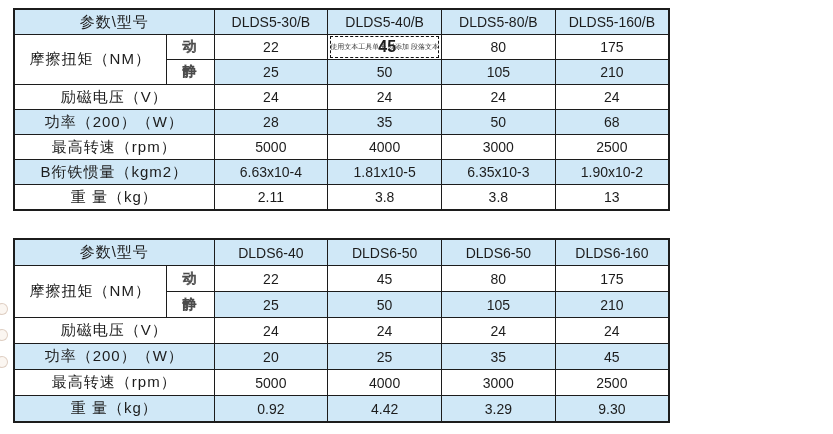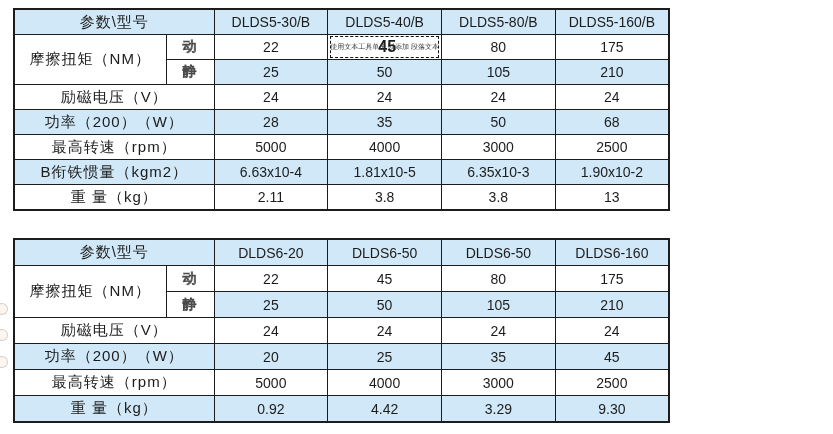--- a/index.html
+++ b/index.html
@@ -128,21 +128,21 @@
       <col style="width:152px">
       <col style="width:48px">
       <col>
       <col>
       <col>
       <col>
     </colgroup>
   <tbody>
       <tr>
         <td colspan="2" class="shaded zh">参数\型号</td>
-        <td class="shaded">DLDS6-20</td>
+        <td class="shaded">DLDS6-40</td>
         <td class="shaded">DLDS6-50</td>
         <td class="shaded">DLDS6-50</td>
         <td class="shaded">DLDS6-160</td>
       </tr>
       <tr>
         <td rowspan="2" class="zh">摩擦扭矩（NM）</td>
         <td><span class="hollow zh">动</span></td>
         <td>22</td>
         <td>45</td>
         <td>80</td>

